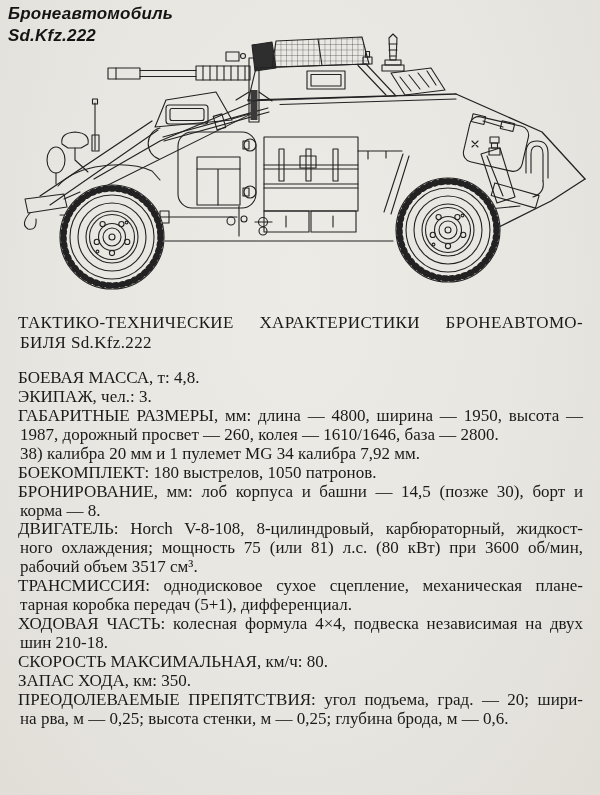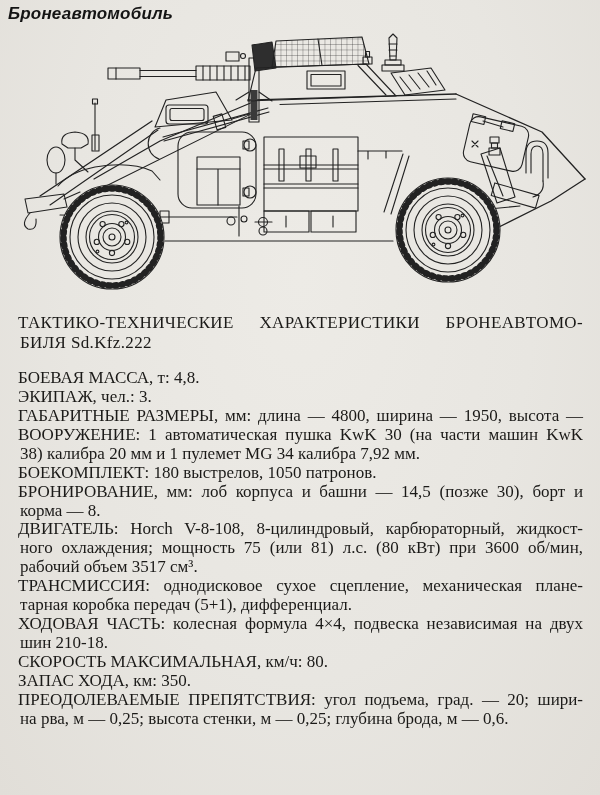--- a/index.html
+++ b/index.html
@@ -25,20 +25,21 @@
   .line.just{text-align:justify;text-align-last:justify;}
   svg *{vector-effect:non-scaling-stroke;}
 </style>
 </head>
 <body>
 
 <div class="page">
 
   <header class="title">
     <div>Бронеавтомобиль</div>
+    <div>Sd.Kfz.222</div>
   </header>
 
   <svg class="drawing" width="600" height="282" viewBox="0 26 600 282" fill="none" stroke="#222" stroke-width="1.1" stroke-linecap="round" stroke-linejoin="round">
     <defs>
       <pattern id="mesh" width="5.5" height="5.5" patternUnits="userSpaceOnUse">
         <path d="M0 0 H5.5 M0 0 V5.5" stroke="#2a2a2a" stroke-width="0.6"></path>
       </pattern>
       <g id="wheel">
         <circle r="52" fill="#e9e7e2"></circle>
         <circle r="48.5" stroke-width="6.5" stroke-dasharray="1.7 4.8"></circle>
@@ -201,23 +202,23 @@
       </div>
     <div class="spec-list">
         <div class="spec-item">
           <div class="line">БОЕВАЯ МАССА, т: 4,8.</div>
         </div>
         <div class="spec-item">
           <div class="line">ЭКИПАЖ, чел.: 3.</div>
         </div>
         <div class="spec-item">
           <div class="line just">ГАБАРИТНЫЕ РАЗМЕРЫ, мм: длина — 4800, ширина — 1950, высота —</div>
-        </div>
-        <div class="spec-item">
-          <div class="line just">ВООРУЖЕНИЕ: 1 автоматическая пушка KwK 30 (на части машин KwK</div>
+          <div class="line cont">1987, дорожный просвет — 260, колея — 1610/1646, база — 2800.</div>
+        </div>
+        <div class="spec-item">
           <div class="line cont">38) калибра 20 мм и 1 пулемет MG 34 калибра 7,92 мм.</div>
         </div>
         <div class="spec-item">
           <div class="line">БОЕКОМПЛЕКТ: 180 выстрелов, 1050 патронов.</div>
         </div>
         <div class="spec-item">
           <div class="line just">БРОНИРОВАНИЕ, мм: лоб корпуса и башни — 14,5 (позже 30), борт и</div>
           <div class="line cont">корма — 8.</div>
         </div>
         <div class="spec-item">

